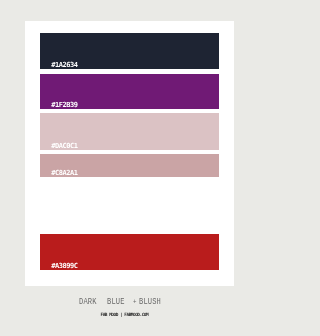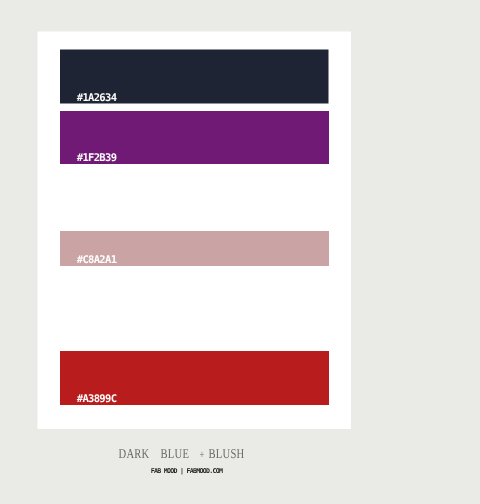--- a/index.html
+++ b/index.html
@@ -57,21 +57,21 @@
     color: #ffffff;
     line-height: 1;
     white-space: nowrap;
   }
   .footer-title {
     position: absolute;
     left: 0;
     top: 298.4px;
     width: 236px;
     height: 10px;
-    font-family: Liberation Serif, serif;
+    font-family: Liberation Mono, monospace;
     font-size: 9px;
     letter-spacing: 0.2px;
     line-height: 1;
     color: #6a6a6a;
     white-space: nowrap;
   }
   .footer-title .tword {
     position: absolute;
     top: 0;
     transform-origin: left top;
@@ -103,20 +103,23 @@
 
 <div class="poster">
   <div class="card" style="background: rgb(255, 255, 255);">
     <div class="swatches">
         <div class="swatch" style="background: rgb(30, 36, 51); top: 0px; height: 36px;">
           <span class="swatch-label" style="color: rgb(255, 255, 255);">#1A2634</span>
         </div>
         <div class="swatch" style="background: #701a75; top: 40.8px; height: 35px;">
           <span class="swatch-label" style="color: rgb(255, 255, 255);">#1F2B39</span>
         </div>
+        <div class="swatch" style="background: rgb(219, 194, 196); top: 80.4px; height: 36.2px;">
+          <span class="swatch-label" style="color: rgb(255, 255, 255);">#DAC0C1</span>
+        </div>
         <div class="swatch" style="background: rgb(202, 164, 165); top: 121px; height: 23px;">
           <span class="swatch-label" style="color: rgb(255, 255, 255);">#C8A2A1</span>
         </div>
         <div class="swatch" style="background: #b91c1c; top: 201px; height: 36px;">
           <span class="swatch-label" style="color: rgb(255, 255, 255);">#A3899C</span>
         </div>
       </div>
   </div>
   <div class="footer-title">
       <span class="tword" style="left: 78.5px;">DARK</span>

